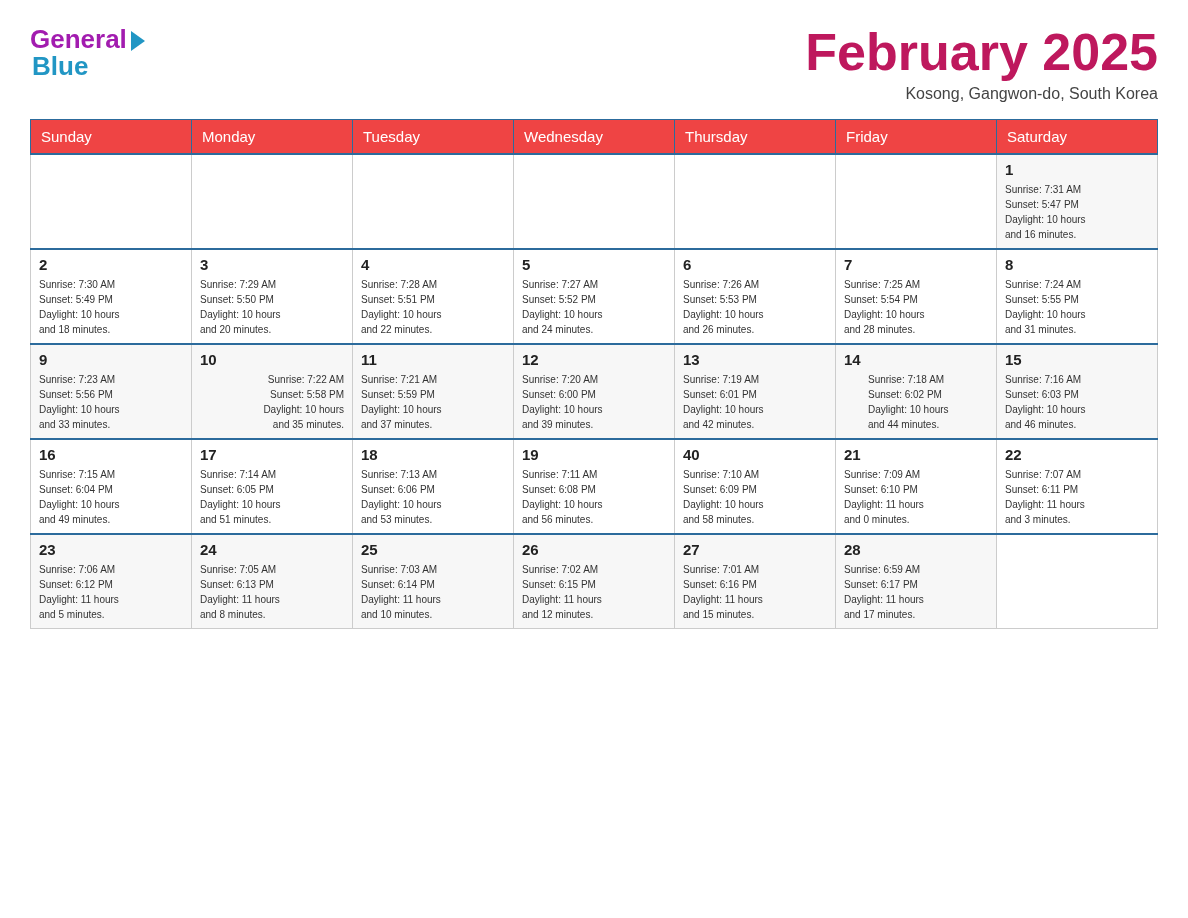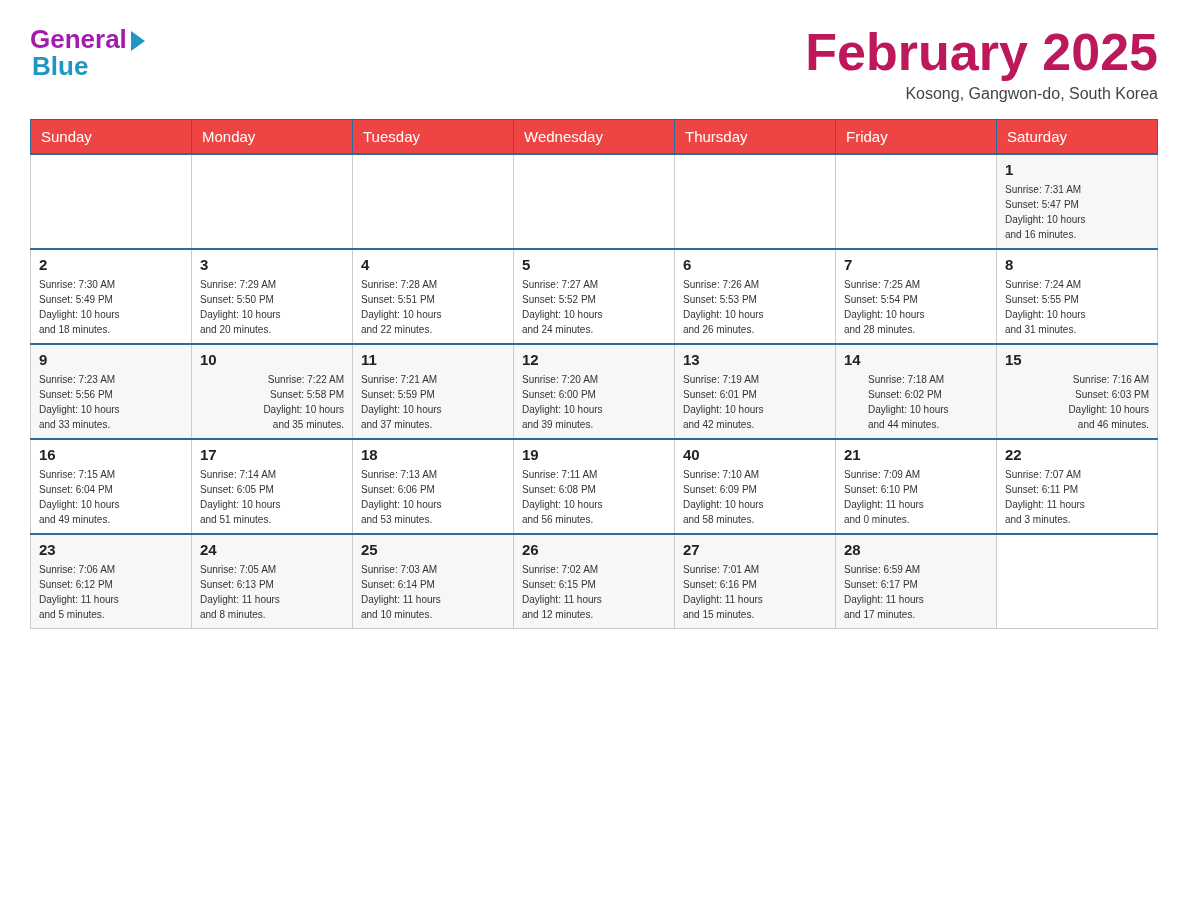--- a/index.html
+++ b/index.html
@@ -242,21 +242,21 @@
         </td>
         <td>
           <div class="day-number">14</div>
           <div class="day-info" style="white-space: pre-line; margin-left: 24px;">Sunrise: 7:18 AM
 Sunset: 6:02 PM
 Daylight: 10 hours
 and 44 minutes.</div>
         </td>
         <td>
           <div class="day-number">15</div>
-          <div class="day-info" style="white-space: pre-line; text-align: right;">Sunrise: 7:16 AM
+          <div class="day-info" style="white-space: pre-line;">Sunrise: 7:16 AM
 Sunset: 6:03 PM
 Daylight: 10 hours
 and 46 minutes.</div>
         </td>
       </tr>
       <tr class="row-shade-b top-border-row">
         <td>
           <div class="day-number">16</div>
           <div class="day-info" style="white-space: pre-line;">Sunrise: 7:15 AM
 Sunset: 6:04 PM

